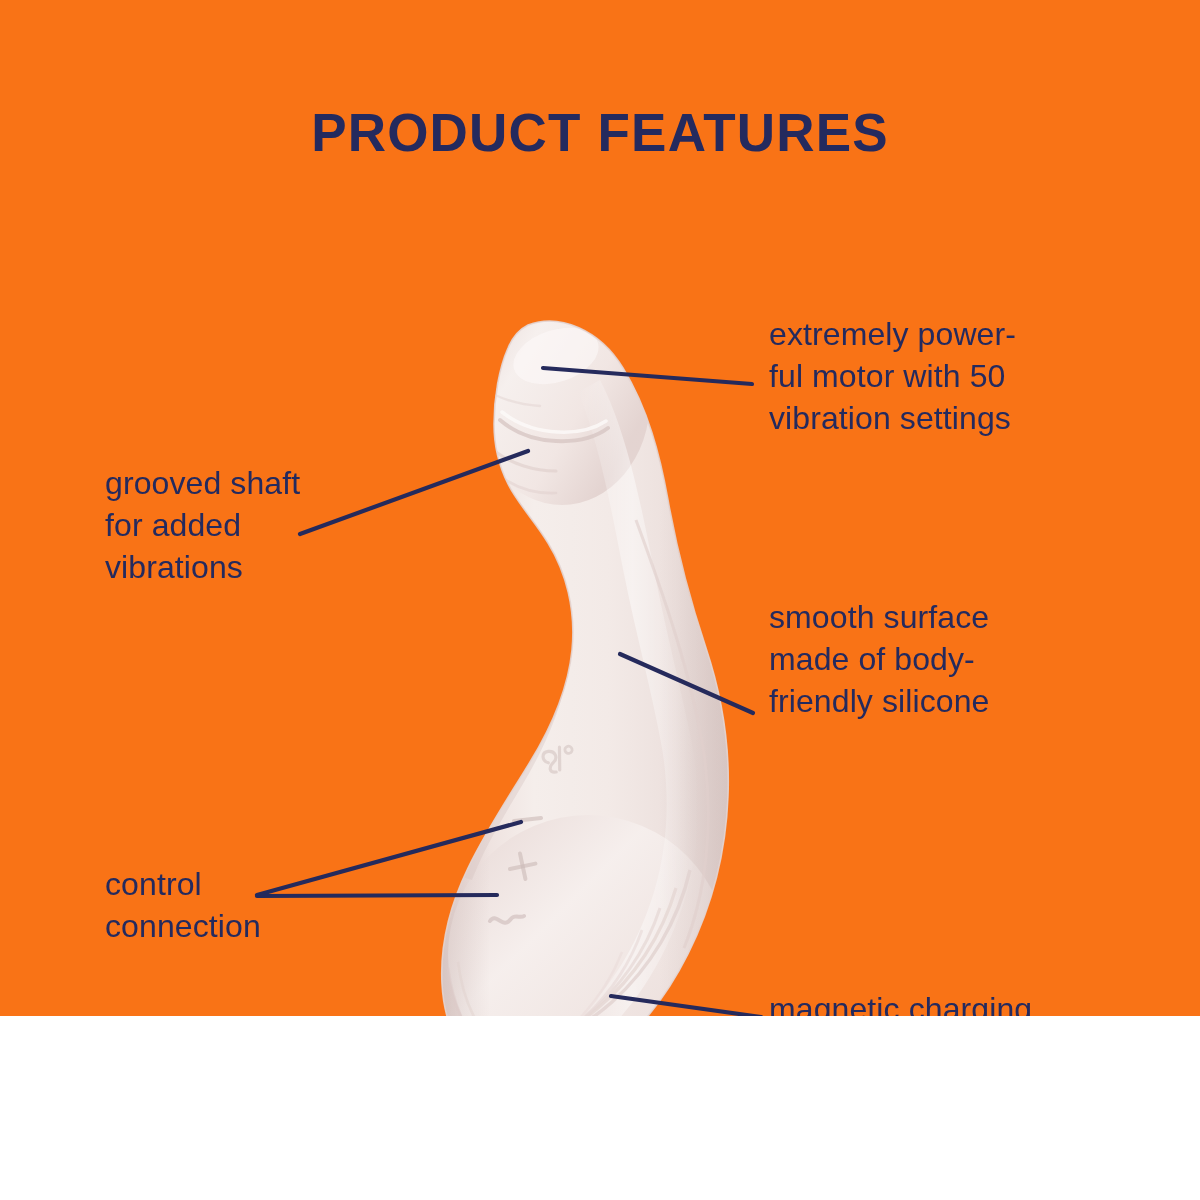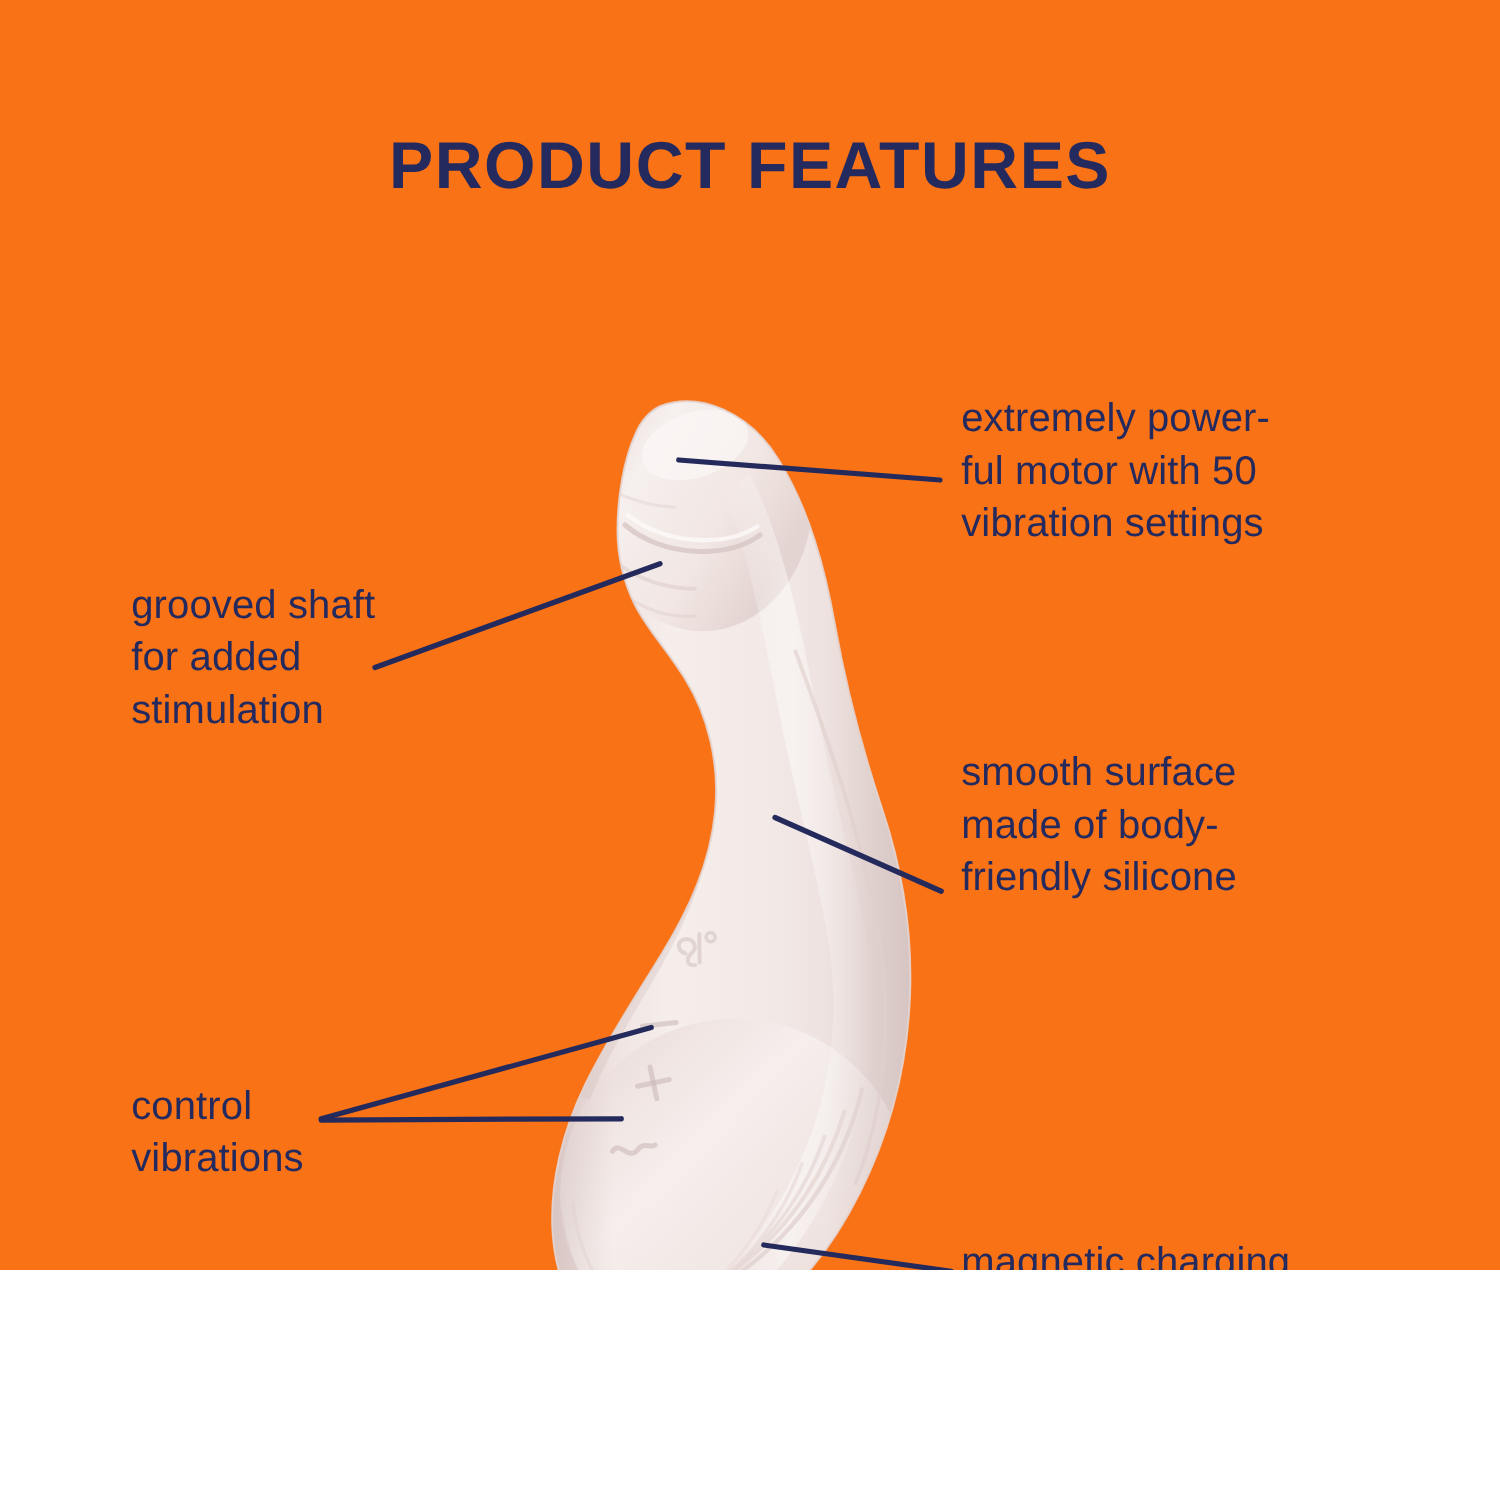--- a/index.html
+++ b/index.html
@@ -254,25 +254,25 @@
       <line x1="611" y1="996" x2="761" y2="1017"></line>
     </g>
   </svg>
 
   <div class="callout" id="callout-motor">extremely power-
 ful motor with 50
 vibration settings</div>
 
   <div class="callout" id="callout-grooved">grooved shaft
 for added
-stimulation</div>
+vibrations</div>
 
   <div class="callout" id="callout-silicone">smooth surface
 made of body-
 friendly silicone</div>
 
   <div class="callout" id="callout-control">control
-vibrations</div>
+connection</div>
 
   <div class="callout" id="callout-charging">magnetic charging
 connection</div>
 
 </div>
 
 </body></html>

